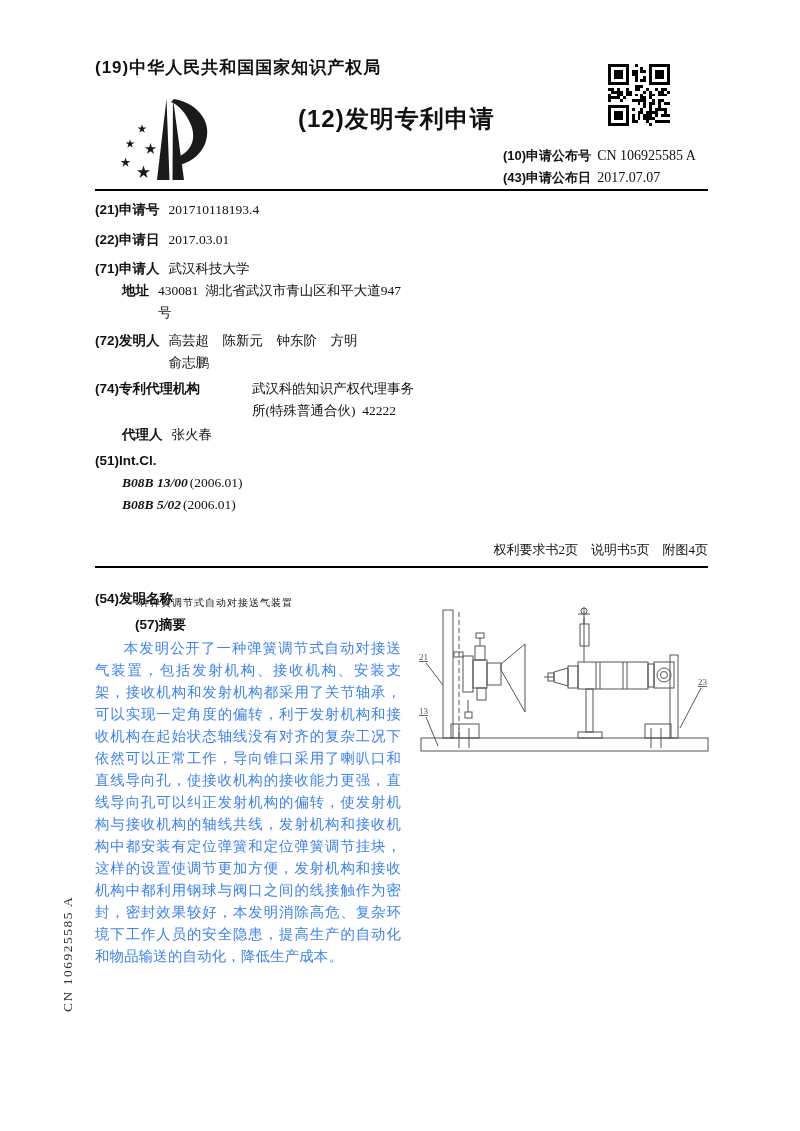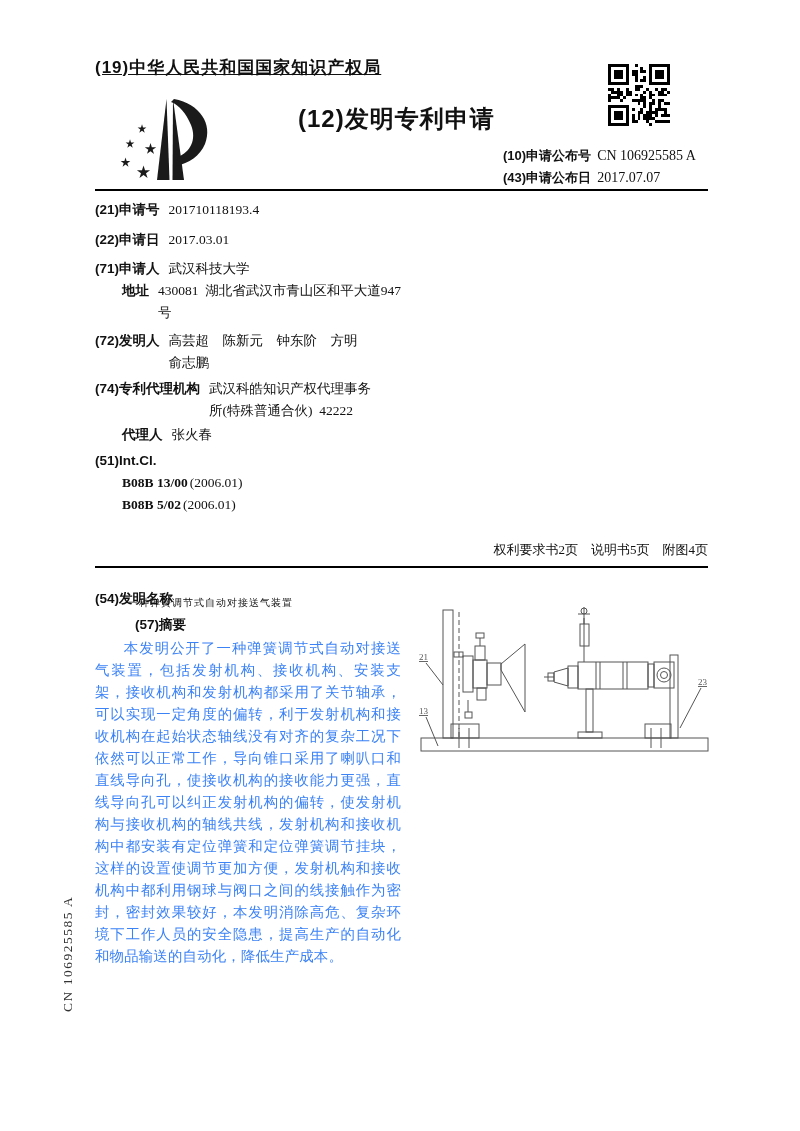--- a/index.html
+++ b/index.html
@@ -4,38 +4,38 @@
 <style>
   html,body{margin:0;padding:0;background:#e8e8e8;}
   .page{
     position:relative;width:800px;height:1131px;background:#ffffff;
     margin:0 auto;overflow:hidden;color:#111;
     font-family:"Liberation Serif", serif;
   }
   .abs{position:absolute;}
   .lbl{font-family:"Liberation Sans", sans-serif;font-weight:700;white-space:nowrap;}
   .val{font-family:"Liberation Serif", serif;white-space:pre-wrap;}
-  .office{left:95px;top:56px;font-size:17px;letter-spacing:1px;text-decoration:underline;}
+  .office{left:95px;top:56px;font-size:17px;letter-spacing:1px;}
   .doctype{left:298px;top:103px;font-size:24px;letter-spacing:1px;}
   .pubblock{left:503px;top:145px;font-size:13px;line-height:22px;}
   .pubrow{display:flex;gap:6px;align-items:baseline;}
   .pubrow .val{font-size:14px;}
   .rule{left:95px;width:613px;height:0;border-top:2px solid #000;}
   .bib-row{left:95px;display:flex;gap:9px;font-size:13.5px;line-height:22px;align-items:flex-start;}
   .bib-row .val{display:block;}
   .sub{left:122px;}
   .pages{left:400px;top:541px;width:308px;text-align:right;font-size:13px;font-family:"Liberation Serif",serif;white-space:pre;}
   .sec-lbl{left:95px;font-size:13.5px;}
   .inv-title{left:128px;top:596px;font-size:10px;letter-spacing:1px;}
   .abstract{
     left:95px;top:637px;width:306px;font-size:14.4px;line-height:22px;
     text-align:justify;text-indent:2em;letter-spacing:0.2px;color:#3b82f6;
   }
   .intcl-line{left:122px;font-size:13.5px;line-height:22px;font-family:"Liberation Serif",serif;}
-  .intcl-code{font-weight:700;margin-right:2px;}
+  .intcl-code{font-weight:700;font-style:italic;margin-right:2px;}
   .side-code{
     left:60px;top:1012px;transform:rotate(-90deg);transform-origin:0 0;
     white-space:nowrap;font-size:13.5px;letter-spacing:1.5px;color:#333;
     font-family:"Liberation Serif",serif;
   }
   .figure-wrap{left:418px;top:600px;width:292px;height:172px;}
   svg text{font-family:"Liberation Serif",serif;}
 </style>
 </head>
 <body>
@@ -226,21 +226,21 @@
     <span class="val" style="width:252px;">430081  湖北省武汉市青山区和平大道947号</span>
   </div>
 
   <div class="abs bib-row" style="top:330px;">
     <span class="lbl">(72)发明人</span>
     <span class="val" style="width:212px;">高芸超　陈新元　钟东阶　方明　俞志鹏</span>
   </div>
 
   <div class="abs bib-row" style="top:378px;">
     <span class="lbl">(74)专利代理机构</span>
-    <span class="val" style="width:168px;">武汉科皓知识产权代理事务所(特殊普通合伙)  42222</span>
+    <span class="val" style="width:168px;margin-left:43px;">武汉科皓知识产权代理事务所(特殊普通合伙)  42222</span>
   </div>
 
   <div class="abs bib-row sub" style="top:424px;">
     <span class="lbl">代理人</span>
     <span class="val">张火春</span>
   </div>
 
   <div class="abs bib-row" style="top:450px;">
     <span class="lbl">(51)Int.Cl.</span>
   </div>

